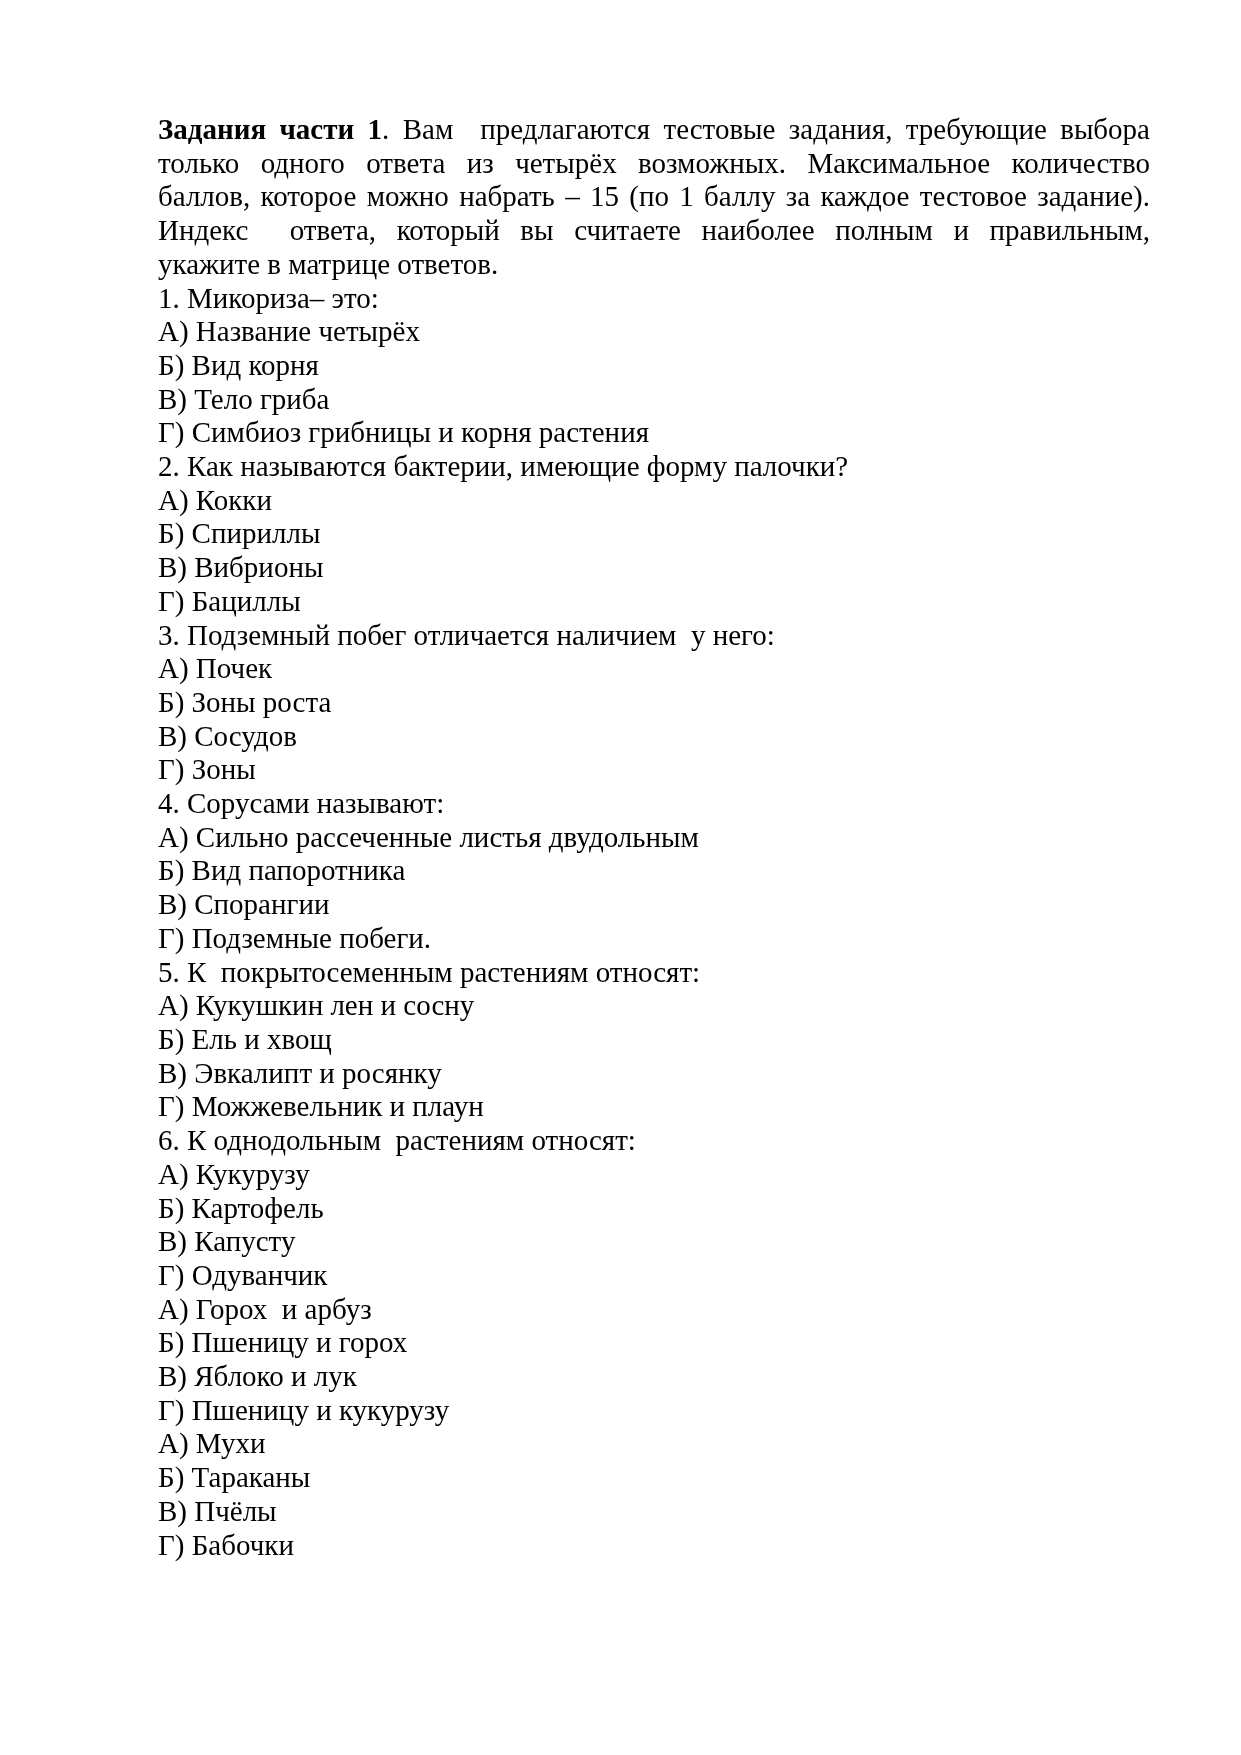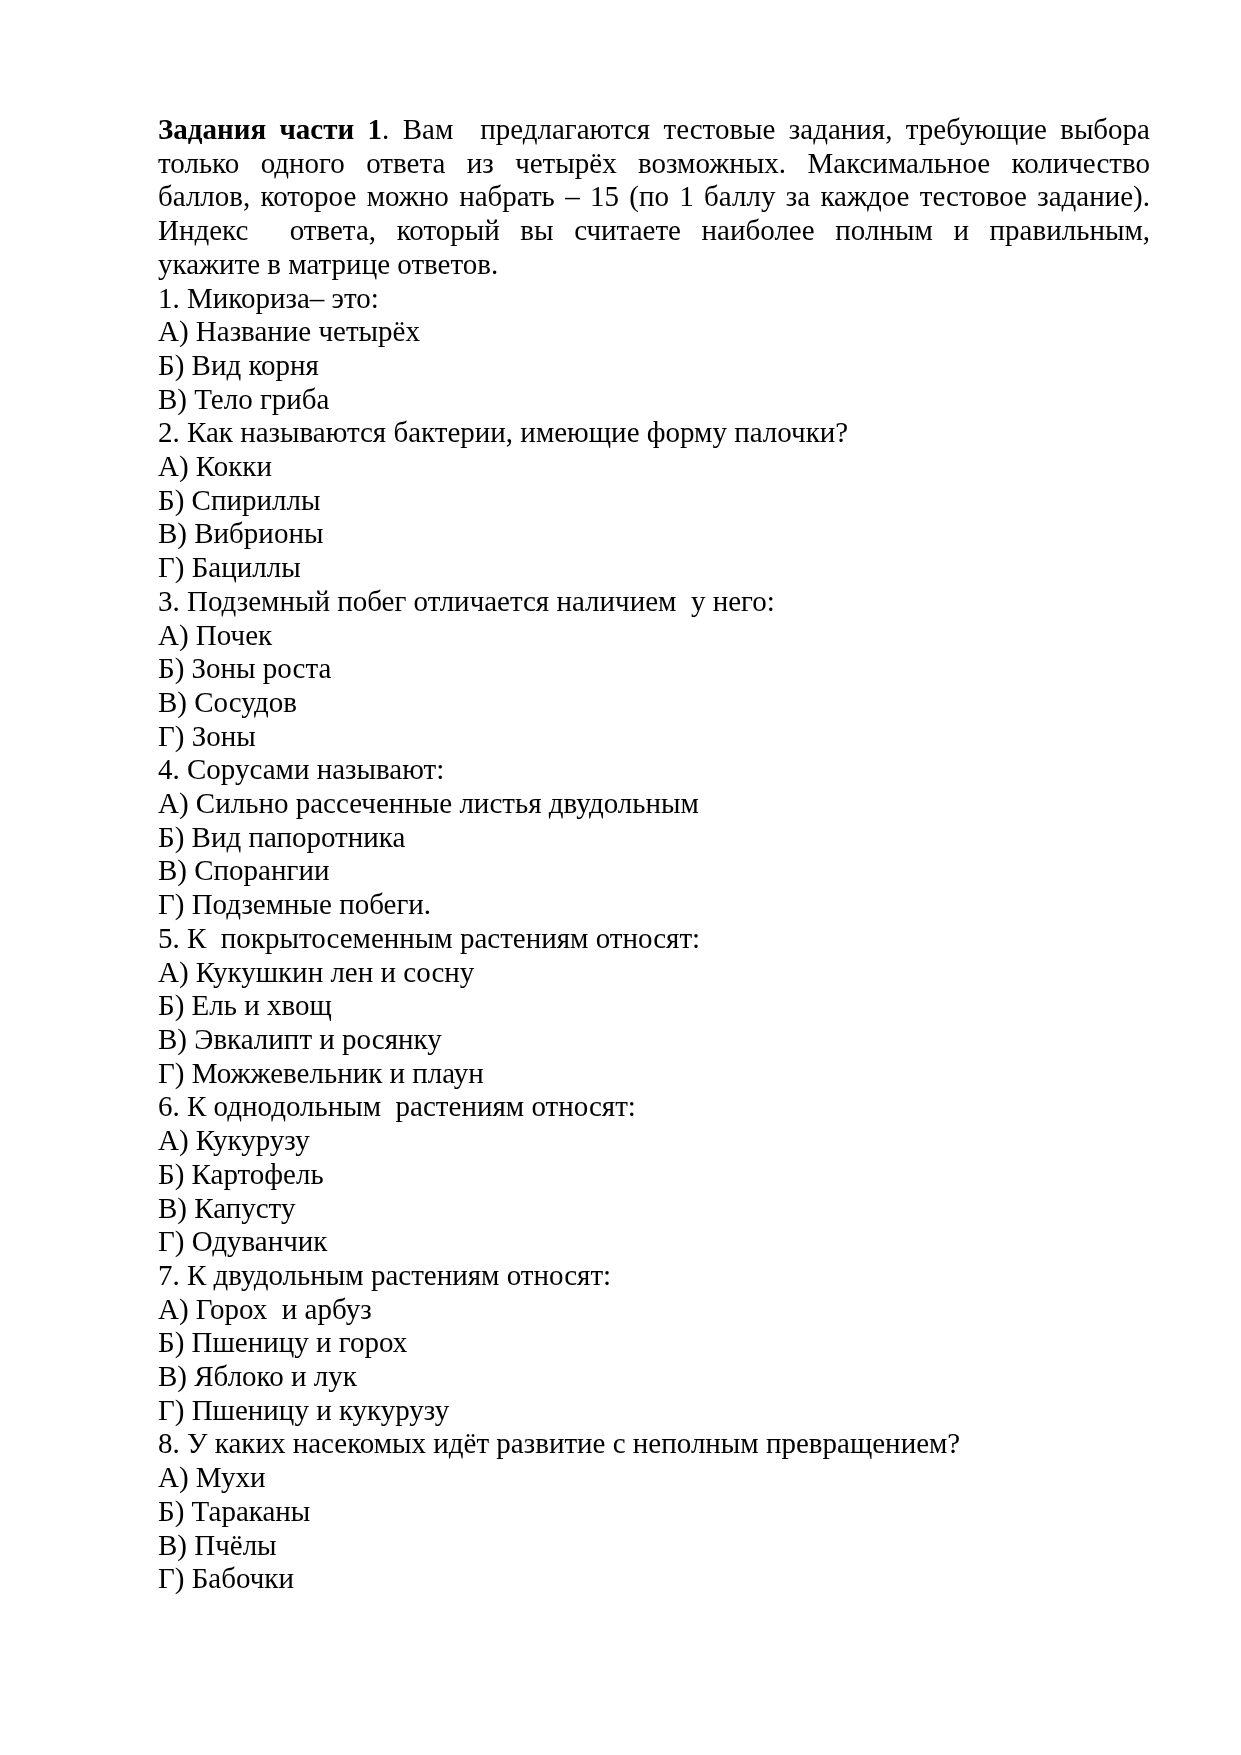--- a/index.html
+++ b/index.html
@@ -41,20 +41,21 @@
       <div class="line jl">баллов, которое можно набрать – 15 (по 1 баллу за каждое тестовое задание).</div>
       <div class="line jl">Индекс  ответа, который вы считаете наиболее полным и правильным,</div>
       <div class="line">укажите в матрице ответов.</div>
     </div>
 
     <div class="question">
       <div class="line q-title">1. Микориза– это:</div>
       <div class="line option">А) Название четырёх</div>
       <div class="line option">Б) Вид корня</div>
       <div class="line option">В) Тело гриба</div>
+      <div class="line option">Г) Симбиоз грибницы и корня растения</div>
     </div>
 
     <div class="question">
       <div class="line q-title">2. Как называются бактерии, имеющие форму палочки?</div>
       <div class="line option">А) Кокки</div>
       <div class="line option">Б) Спириллы</div>
       <div class="line option">В) Вибрионы</div>
       <div class="line option">Г) Бациллы</div>
     </div>
 
@@ -84,29 +85,27 @@
 
     <div class="question">
       <div class="line q-title">6. К однодольным  растениям относят:</div>
       <div class="line option">А) Кукурузу</div>
       <div class="line option">Б) Картофель</div>
       <div class="line option">В) Капусту</div>
       <div class="line option">Г) Одуванчик</div>
     </div>
 
     <div class="question">
-      <div class="line q-title">7. К двудольным растениям относят:</div>
       <div class="line option">А) Горох  и арбуз</div>
       <div class="line option">Б) Пшеницу и горох</div>
       <div class="line option">В) Яблоко и лук</div>
       <div class="line option">Г) Пшеницу и кукурузу</div>
     </div>
 
     <div class="question">
-      <div class="line q-title">8. У каких насекомых идёт развитие с неполным превращением?</div>
       <div class="line option">А) Мухи</div>
       <div class="line option">Б) Тараканы</div>
       <div class="line option">В) Пчёлы</div>
       <div class="line option">Г) Бабочки</div>
     </div>
 
   </div>
 </div>
 
 </body></html>

